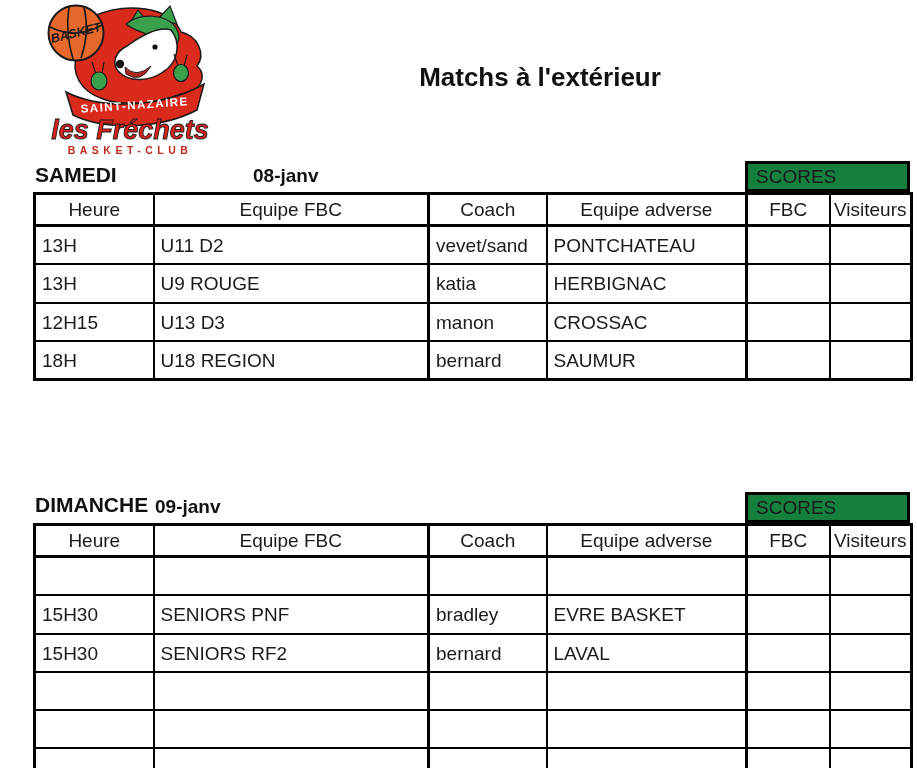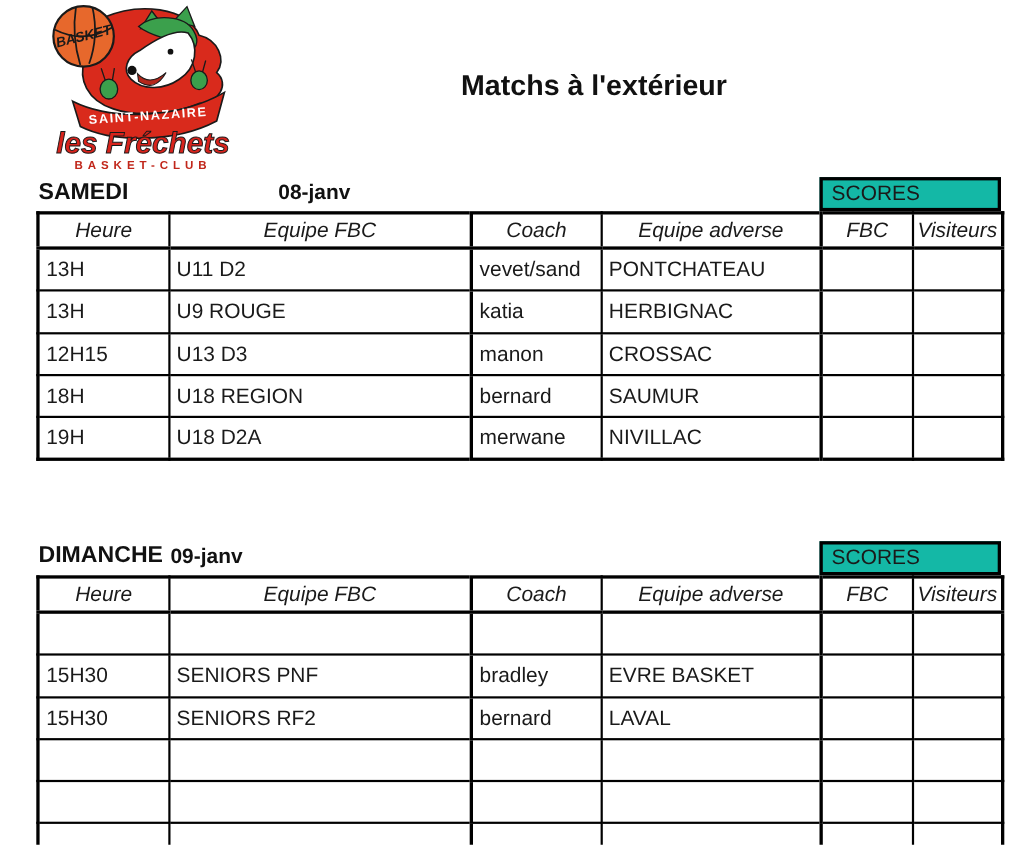--- a/index.html
+++ b/index.html
@@ -13,32 +13,32 @@
     font-size:26px;font-weight:bold;color:#111;
   }
   .day-label{position:absolute;font-weight:bold;font-size:21px;color:#111;}
   .day-label.samedi{left:35px;top:163px;}
   .day-label.dimanche{left:35px;top:493px;}
   .date-label{position:absolute;font-weight:bold;font-size:19px;color:#111;}
   .date-label.samedi{left:253px;top:165px;}
   .date-label.dimanche{left:155px;top:496px;text-align:right;}
   .scores-box{
     position:absolute;left:745px;width:165px;height:31px;box-sizing:border-box;
-    border:3px solid #000;font-size:19px;padding-left:8px;line-height:25px;background:#14b8a6;
+    border:3px solid #000;font-size:19px;padding-left:8px;line-height:25px;background:#15803d;
   }
   .scores-box.samedi{top:161px;}
   .scores-box.dimanche{top:492px;}
   .sched{position:absolute;left:33px;border-collapse:collapse;table-layout:fixed;background:#fff;}
   .sched.samedi{top:192px;}
   .sched.dimanche{top:523px;}
   .sched,.sched th,.sched td{border:2px solid #000;}
   .sched{border-width:3px;}
   .sched th{
     height:29px;font-weight:normal;font-size:19px;text-align:center;
-    vertical-align:middle;border-bottom-width:3px;padding:0;font-style:italic;
+    vertical-align:middle;border-bottom-width:3px;padding:0;
   }
   .sched td{
     height:34.3px;font-size:19px;text-align:left;vertical-align:middle;
     padding:2px 2px 0 6px;white-space:nowrap;overflow:hidden;
   }
   .sched .sec{border-left-width:3px;}
   .col-heure{width:119px;}
   .col-fbc{width:275px;}
   .col-coach{width:118px;}
   .col-adv{width:200px;}
@@ -138,28 +138,20 @@
       <td></td>
     </tr>
     <tr>
       <td>18H</td>
       <td>U18 REGION</td>
       <td class="sec">bernard</td>
       <td>SAUMUR</td>
       <td class="sec"></td>
       <td></td>
     </tr>
-    <tr>
-      <td>19H</td>
-      <td>U18 D2A</td>
-      <td class="sec">merwane</td>
-      <td>NIVILLAC</td>
-      <td class="sec"></td>
-      <td></td>
-    </tr>
   </tbody>
 </table>
 
 <div class="day-label dimanche">DIMANCHE</div>
 <div class="date-label dimanche">09-janv</div>
 <div class="scores-box dimanche">SCORES</div>
 
 <table class="sched dimanche">
   <colgroup>
     <col class="col-heure">

